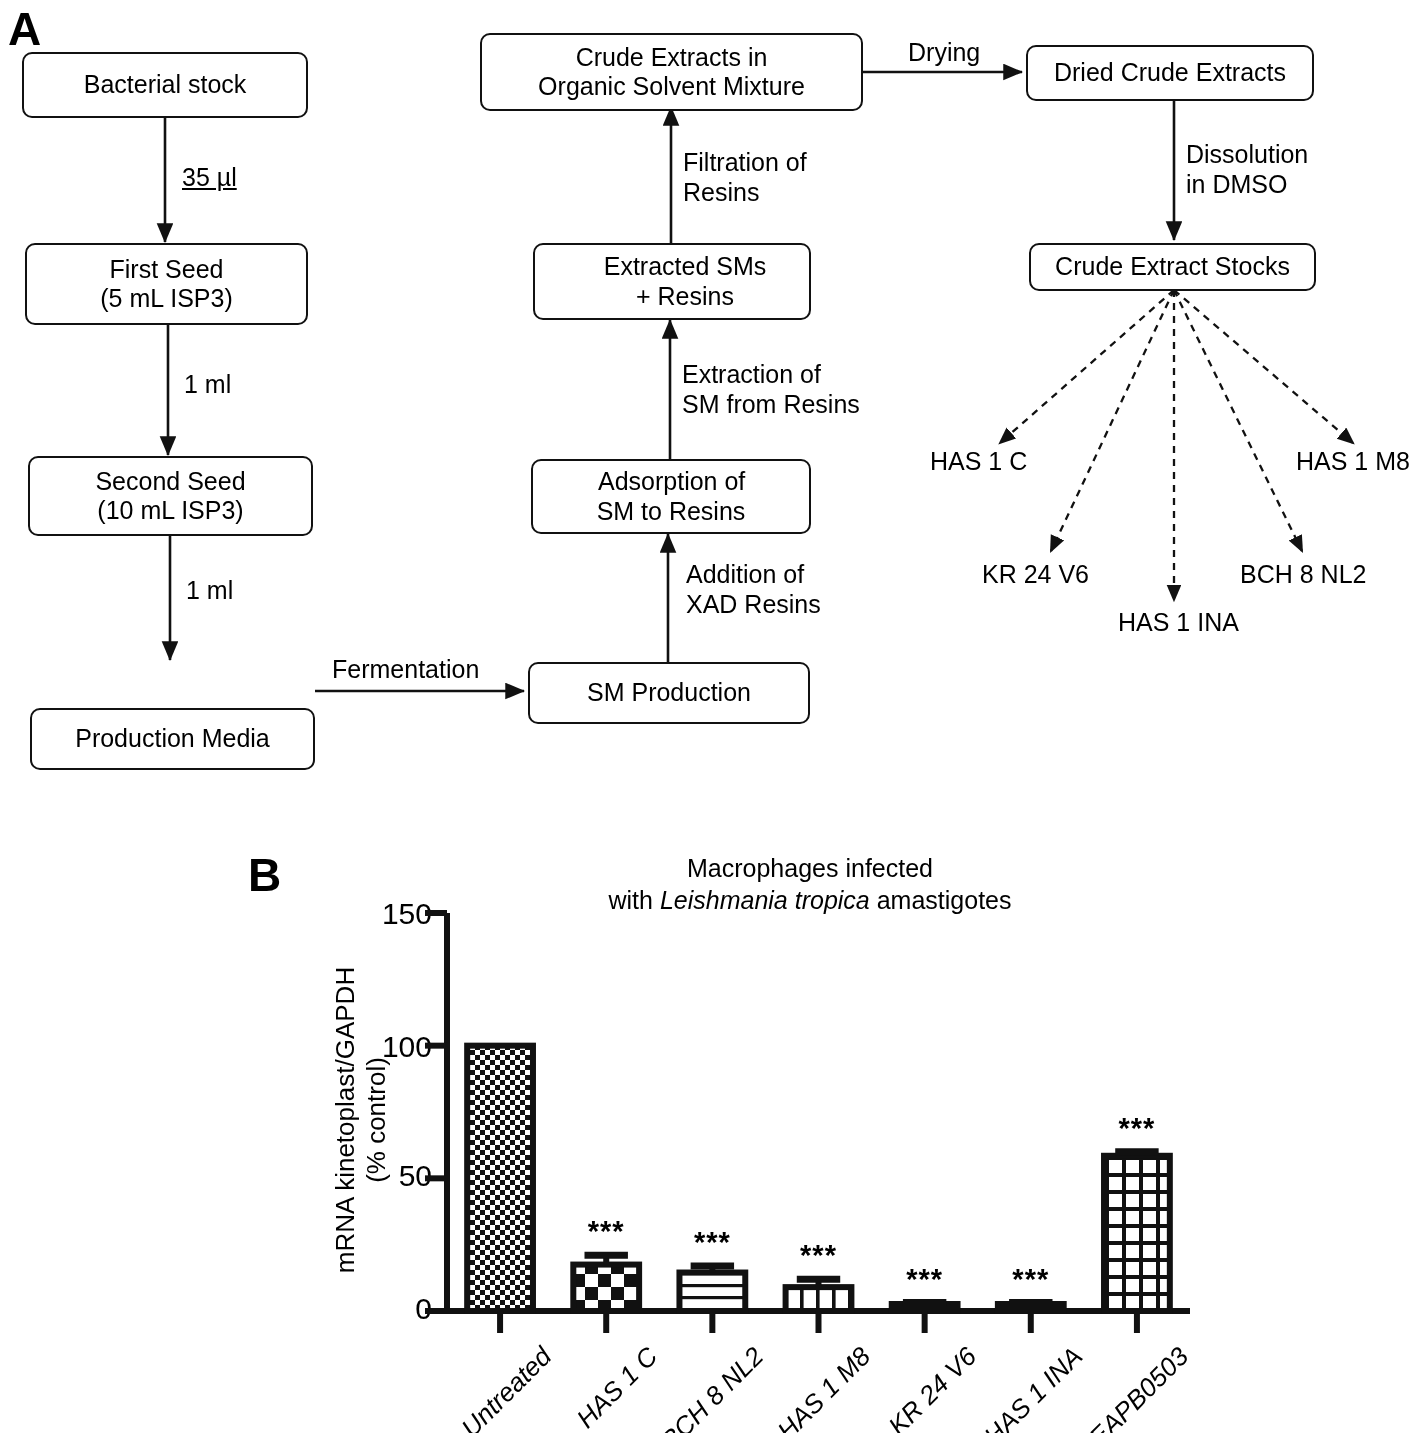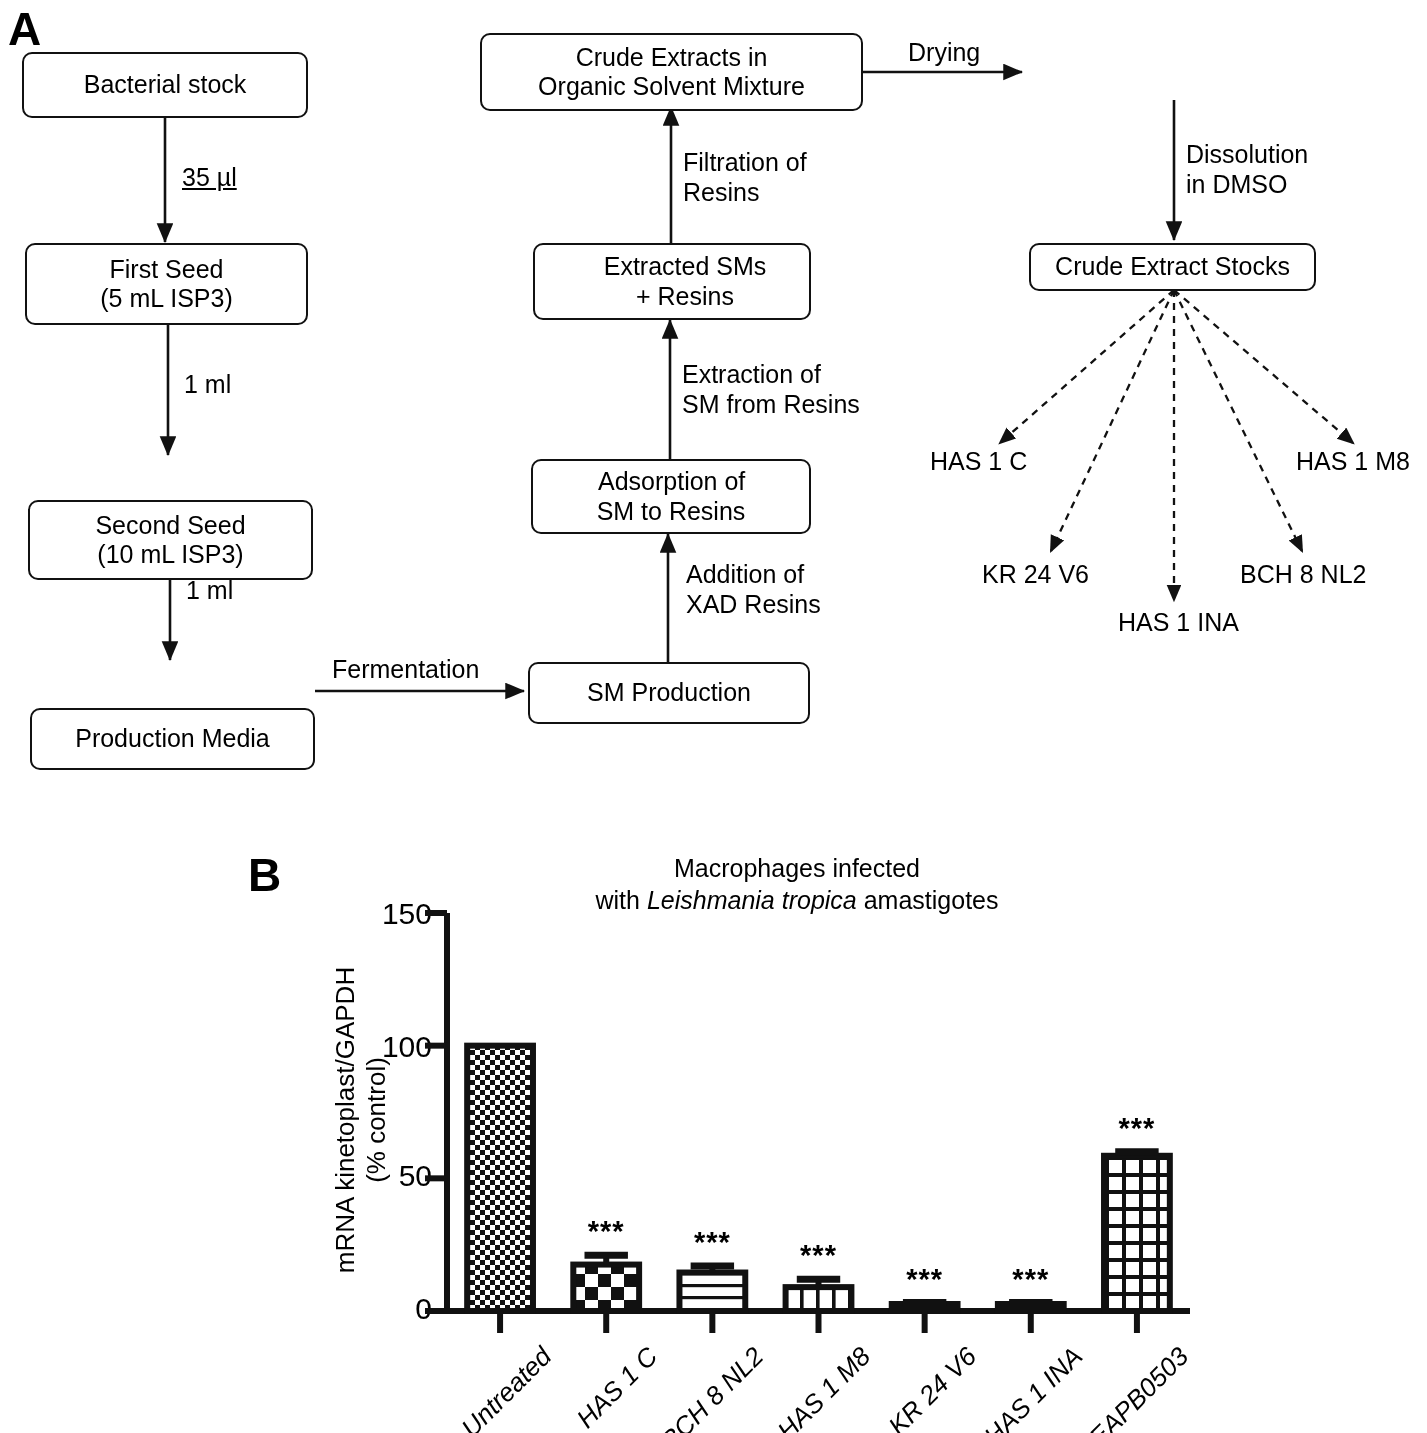--- a/index.html
+++ b/index.html
@@ -151,36 +151,37 @@
     <line x1="1174" y1="290" x2="1174" y2="600" stroke="#111" stroke-width="2.3" stroke-dasharray="7,6" marker-end="url(#ahd)"></line>
     <line x1="1174" y1="290" x2="1302" y2="551" stroke="#111" stroke-width="2.3" stroke-dasharray="7,6" marker-end="url(#ahd)"></line>
     <line x1="1174" y1="290" x2="1353" y2="443" stroke="#111" stroke-width="2.3" stroke-dasharray="7,6" marker-end="url(#ahd)"></line>
   </svg>
 
   <div class="fc-box" style="left:22px;  top:52px;  width:286px; height:66px;">Bacterial stock</div>
 
   <div class="fc-box" style="left:25px;  top:243px; width:283px; height:82px;">First Seed
 (5 mL ISP3)</div>
 
-  <div class="fc-box" style="left:28px;  top:456px; width:285px; height:80px;margin-top:44px;">Second Seed
+  <div class="fc-box" style="left:28px;  top:456px; width:285px; height:80px;">Second Seed
 (10 mL ISP3)</div>
 
   <div class="fc-box" style="left:30px;  top:661px; width:285px; height:62px;margin-top:47px;">Production Media</div>
 
   <div class="fc-box" style="left:528px; top:662px; width:282px; height:62px;">SM Production</div>
 
   <div class="fc-box" style="left:531px; top:459px; width:280px; height:75px;text-align:right;">Adsorption of
 SM to Resins</div>
 
   <div class="fc-box" style="left:533px; top:243px; width:278px; height:77px;padding-left:32px;">Extracted SMs
 + Resins</div>
 
   <div class="fc-box" style="left:480px; top:33px;  width:383px; height:78px;">Crude Extracts in
 Organic Solvent Mixture</div>
 
+  <div class="fc-box" style="left:1026px; top:45px; width:288px; height:56px;">Dried Crude Extracts</div>
 
   <div class="fc-box" style="left:1029px; top:243px; width:287px; height:48px;">Crude Extract Stocks</div>
 
   <div class="fc-label" style="left:182px; top:163px;text-decoration:underline;">35 µl</div>
 
   <div class="fc-label" style="left:184px; top:370px;">1 ml</div>
 
   <div class="fc-label" style="left:186px; top:576px;">1 ml</div>
 
   <div class="fc-label" style="left:332px; top:655px;">Fermentation</div>
@@ -204,21 +205,21 @@
   <div class="leaf-label" style="left:982px;  top:560px;">KR 24 V6</div>
 
   <div class="leaf-label" style="left:1118px; top:608px;">HAS 1 INA</div>
 
   <div class="leaf-label" style="left:1240px; top:560px;">BCH 8 NL2</div>
 
   <div class="leaf-label" style="left:1296px; top:447px;">HAS 1 M8</div>
 
   <div class="panel-letter" style="left:248px; top:852px;">B</div>
 
-  <div class="chart-title" style="left:477px; top:852px;">
+  <div class="chart-title" style="left:490px; top:852px;">
     <div>Macrophages infected</div>
     <div><span>with </span><span class="sp">Leishmania tropica</span><span> amastigotes</span></div>
   </div>
 
   <div class="y-axis-title" style="left:330px; top:1330px;">mRNA kinetoplast/GAPDH
 (% control)</div>
 
   <div class="y-tick-label" style="left:352px; top:899px;  width:80px;">150</div>
   <div class="y-tick-label" style="left:352px; top:1032px; width:80px;">100</div>
   <div class="y-tick-label" style="left:352px; top:1161px; width:80px;">50</div>

